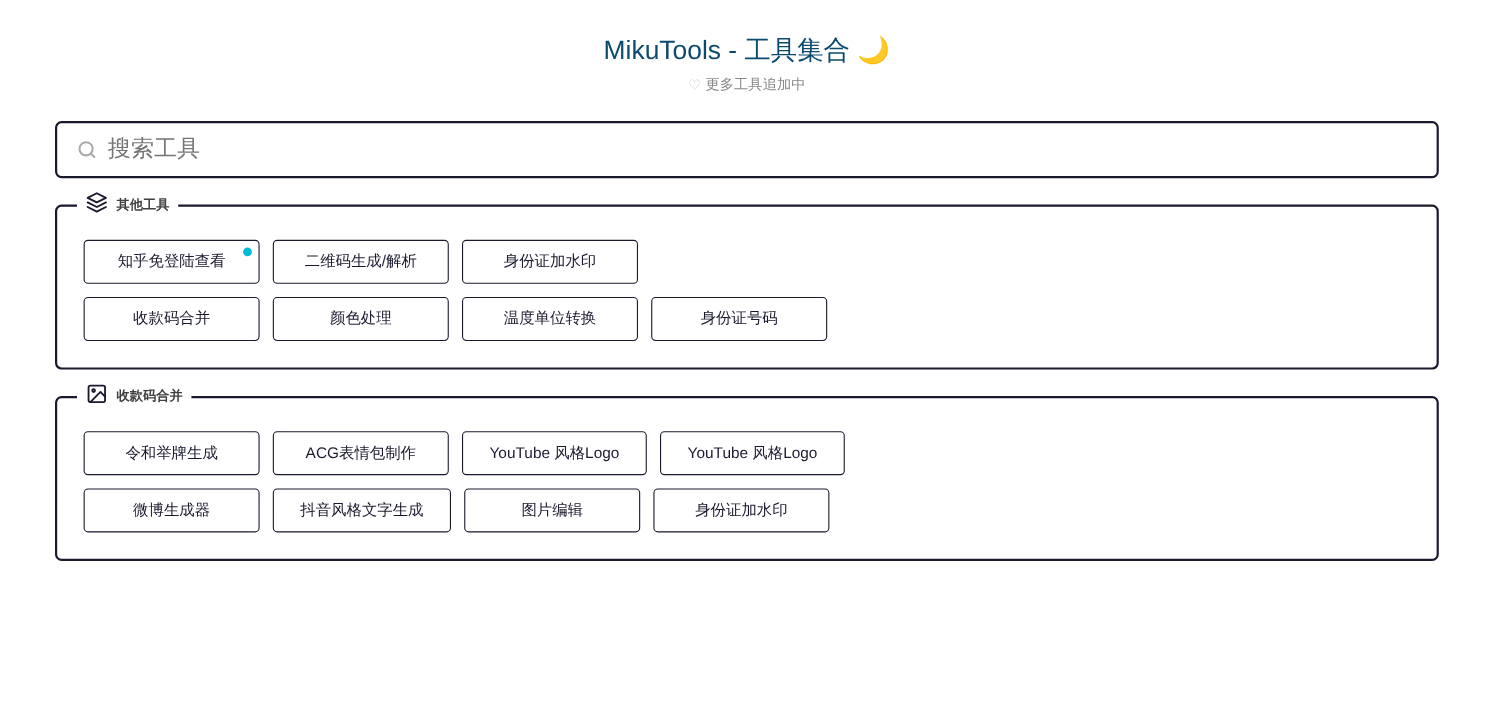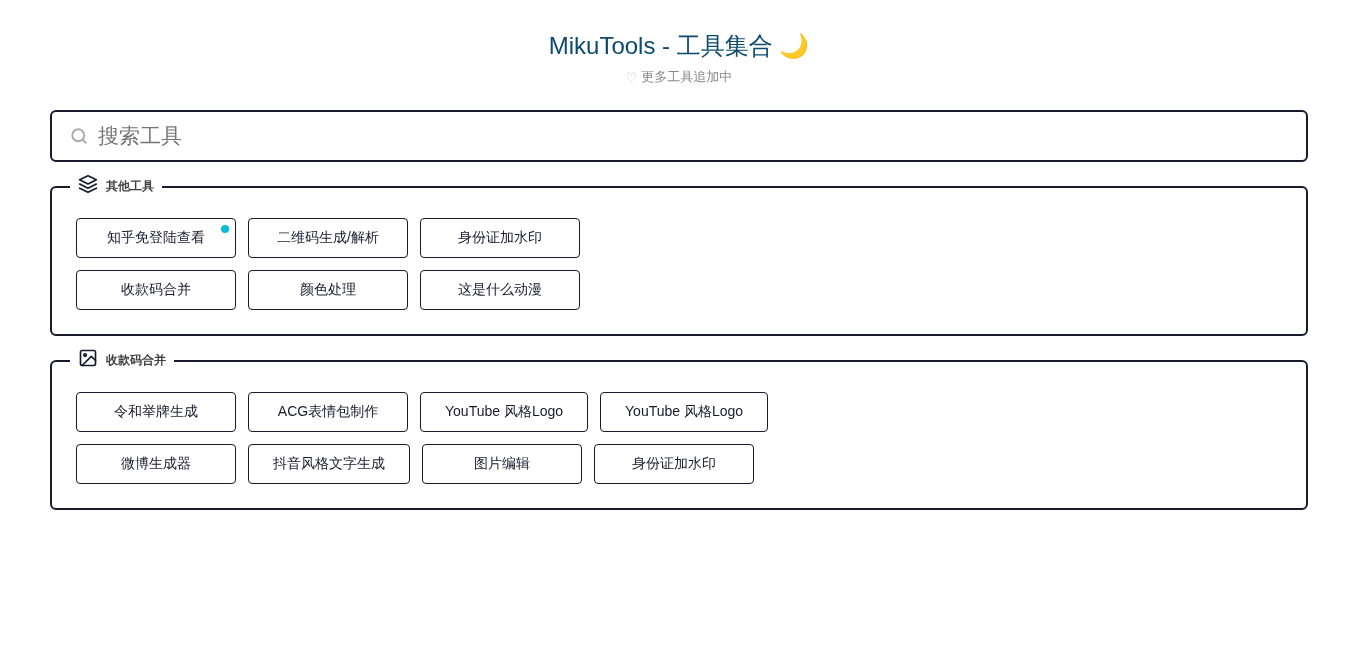--- a/index.html
+++ b/index.html
@@ -174,21 +174,22 @@
   <div class="section-content">
     <div class="tools-grid">
       <div class="tools-row">
         <button class="tool-btn">知乎免登陆查看<span class="new-dot"></span></button>
         <button class="tool-btn">二维码生成/解析</button>
         <button class="tool-btn">身份证加水印</button>
       </div>
       <div class="tools-row">
         <button class="tool-btn">收款码合并</button>
         <button class="tool-btn">颜色处理</button>
-        <button class="tool-btn">这是什么动漫</button>
+        <button class="tool-btn">温度单位转换</button>
+        <button class="tool-btn">身份证号码</button>
       </div>
     </div>
   </div>
 </div>
 
 <div id="section-image-tools" class="section">
   <div class="section-header">
     <span class="section-icon">
       <svg width="20" height="20" viewBox="0 0 24 24" fill="none" stroke="#1a1a2e" stroke-width="2" stroke-linecap="round" stroke-linejoin="round">
         <rect x="3" y="3" width="18" height="18" rx="2" ry="2"></rect>

